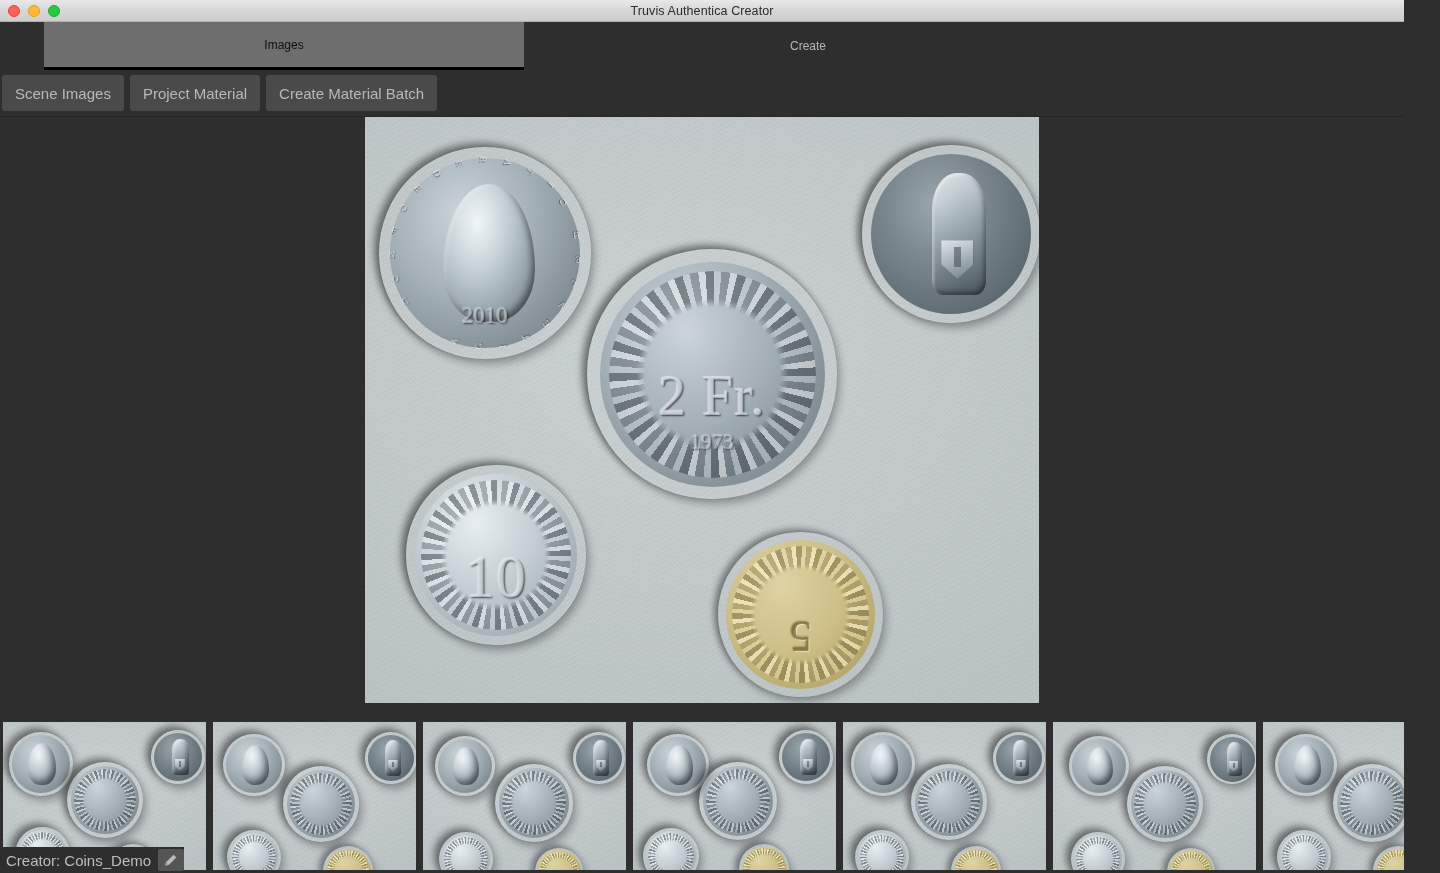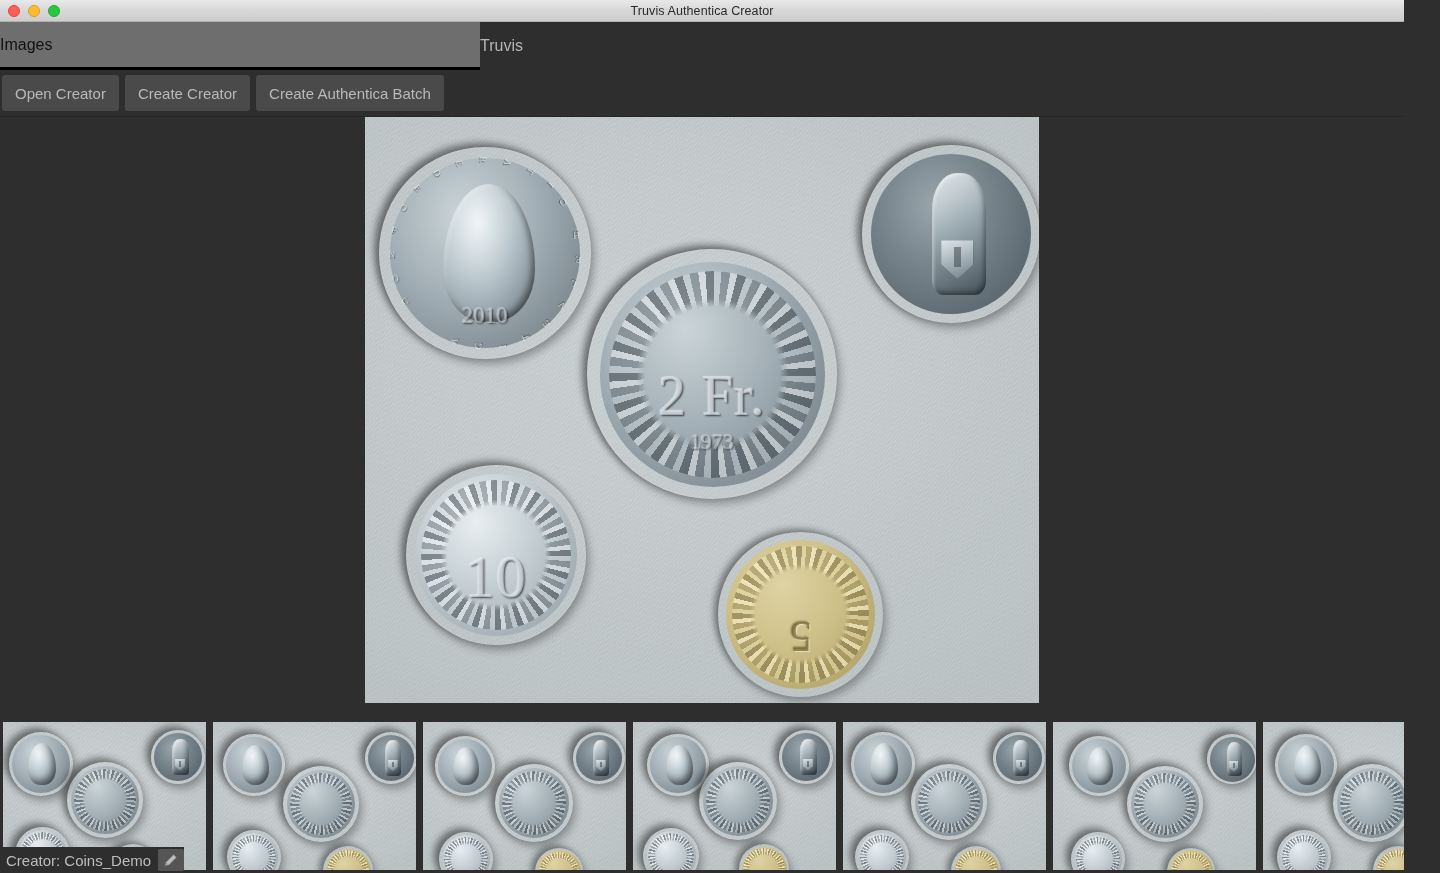--- a/index.html
+++ b/index.html
@@ -53,26 +53,27 @@
     flex: 0 0 48px;
     background: #2e2e2e;
     display: flex;
     align-items: stretch;
     position: relative;
   }
   .tab {
     flex: 0 0 480px;
     display: flex;
     align-items: center;
-    justify-content: flex-start;
-    font-size: 16px;
+    justify-content: center;
+    font-size: 12px;
     color: #b6b6b6;
     background: #2e2e2e;
     cursor: default;
     position: relative;
+    margin-left: 44px;
   }
   .tab.active {
     background: #6e6e6e;
     color: #111111;
     border-bottom: 3px solid #000000;
   }
 
   
   .toolbar {
     height: 47px;
@@ -319,28 +320,28 @@
       <span class="light max"></span>
     </div>
     <div class="window-title">Truvis Authentica Creator</div>
   </div>
 
   <div class="tabbar">
     <div class="tab active">
       <span>Images</span>
     </div>
     <div class="tab">
-      <span>Truvis</span>
+      <span>Create</span>
     </div>
   </div>
 
   <div class="toolbar">
-    <button class="tbtn">Open Creator</button>
-    <button class="tbtn">Create Creator</button>
-    <button class="tbtn">Create Authentica Batch</button>
+    <button class="tbtn">Scene Images</button>
+    <button class="tbtn">Project Material</button>
+    <button class="tbtn">Create Material Batch</button>
   </div>
 
   <div class="viewer">
     <div class="main-image">
       <div class="plate"></div>
 
       <div class="coin mid" style="left:14px; top:30px; width:212px; height:212px;">
         <div class="face">
           <div class="bust"></div>
         </div>

